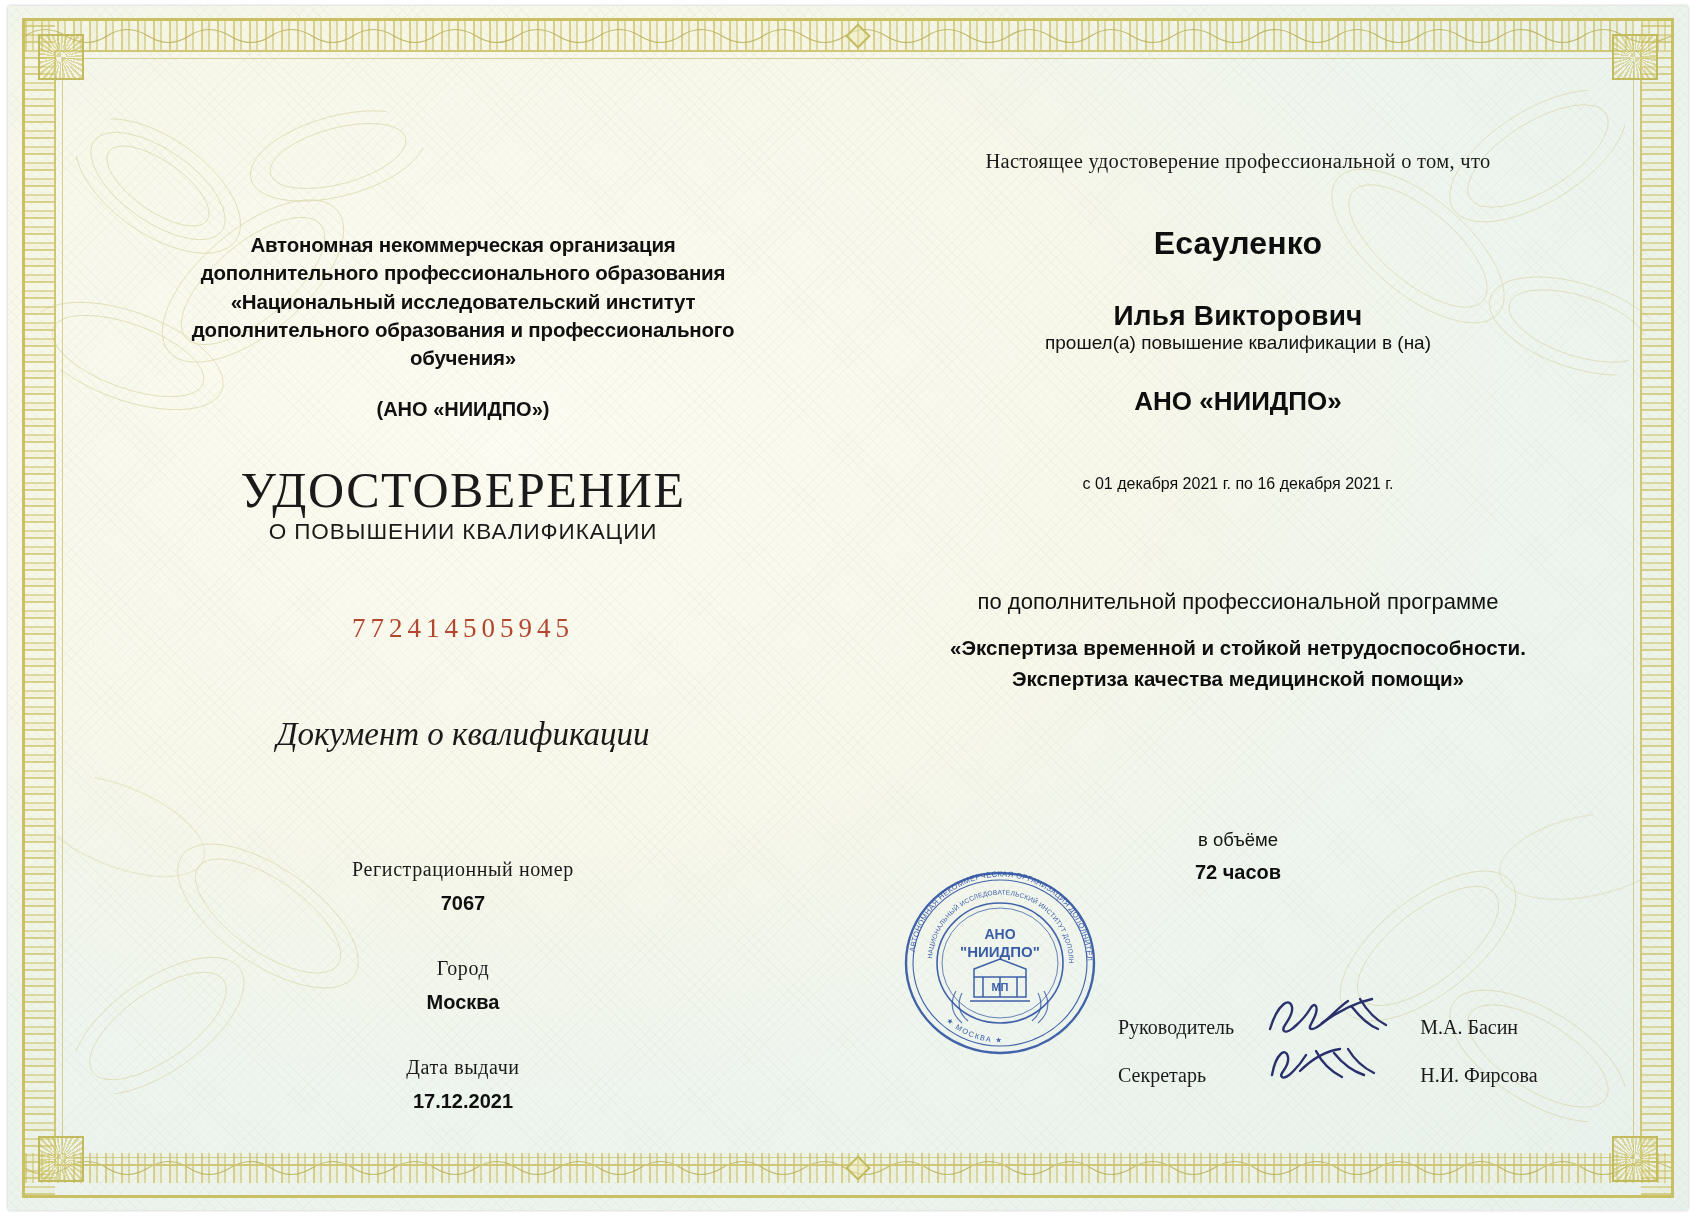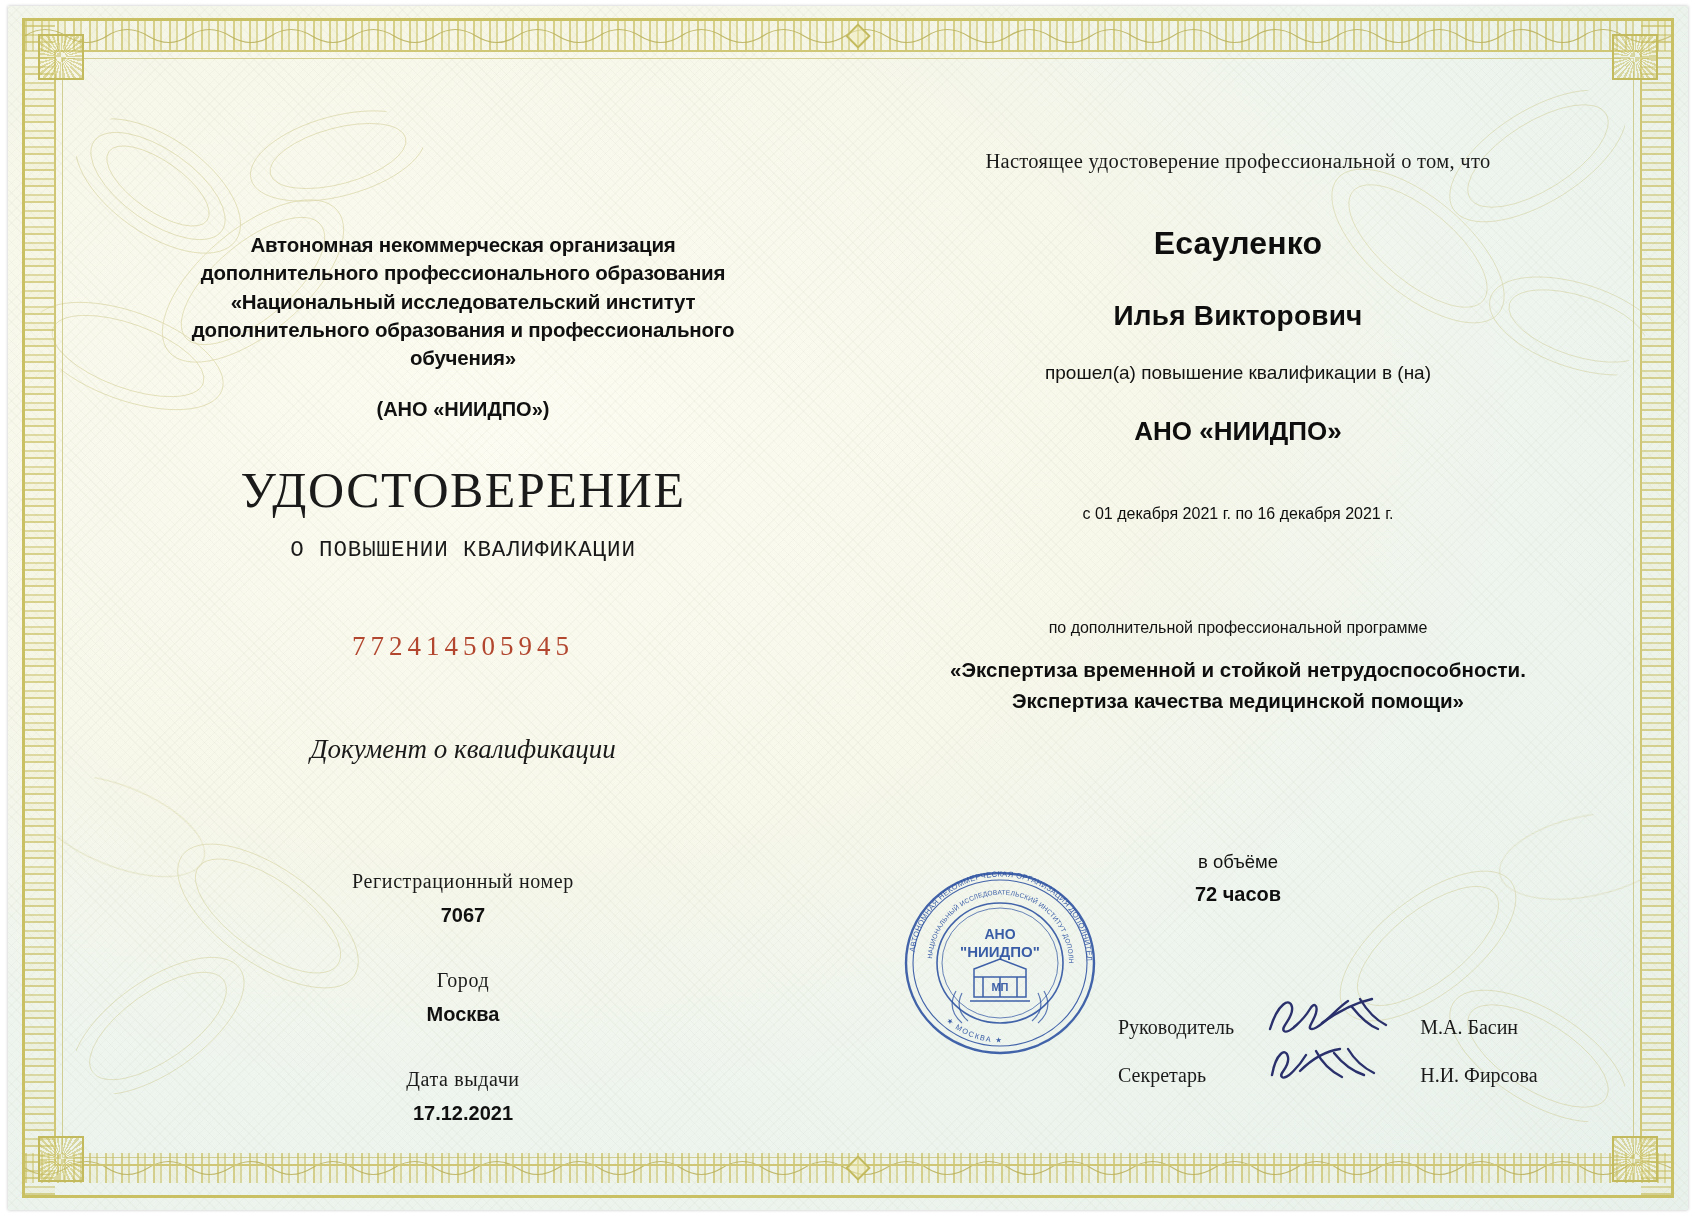--- a/index.html
+++ b/index.html
@@ -181,37 +181,36 @@
   }
   .doc-title {
     font-family: "Liberation Serif", serif;
     font-size: 50px;
     letter-spacing: 1.5px;
     color: #1a1a1a;
     margin-top: 40px;
     font-weight: normal;
   }
   .doc-subtitle {
-    font-family: Liberation Mono, monospace;
+    font-family: Liberation Sans, sans-serif;
     font-size: 22.5px;
     letter-spacing: 0.9px;
     color: #1a1a1a;
-    margin-top: 18px;
   }
   .doc-number {
     font-family: "Liberation Serif", serif;
     font-size: 27px;
     letter-spacing: 5px;
     color: #b2462f;
     margin-top: 68px;
   }
   .doc-kind {
     font-family: "Liberation Serif", serif;
     font-style: italic;
-    font-size: 27px;
+    font-size: 33px;
     color: #1a1a1a;
     margin-top: 72px;
   }
 
   .field-label {
     font-family: "Liberation Serif", serif;
     font-size: 20px;
     letter-spacing: 0.6px;
     color: #1a1a1a;
   }
@@ -242,35 +241,34 @@
   .person-first {
     font-size: 28px;
     font-weight: bold;
     color: #0e0e0e;
     margin-top: 38px;
     letter-spacing: 0.2px;
   }
   .passed {
     font-size: 19px;
     color: #121212;
-    margin-top: 30px;
   }
   .place {
     font-size: 26px;
     font-weight: bold;
     color: #0e0e0e;
     margin-top: 32px;
   }
   .period {
     font-size: 16px;
     color: #0e0e0e;
     margin-top: 58px;
   }
   .program-label {
-    font-size: 16px;
+    font-size: 22px;
     color: #121212;
     margin-top: 96px;
   }
   .program-title {
     font-size: 20.5px;
     font-weight: bold;
     color: #0e0e0e;
     line-height: 1.5;
     margin-top: 18px;
     width: 660px;

